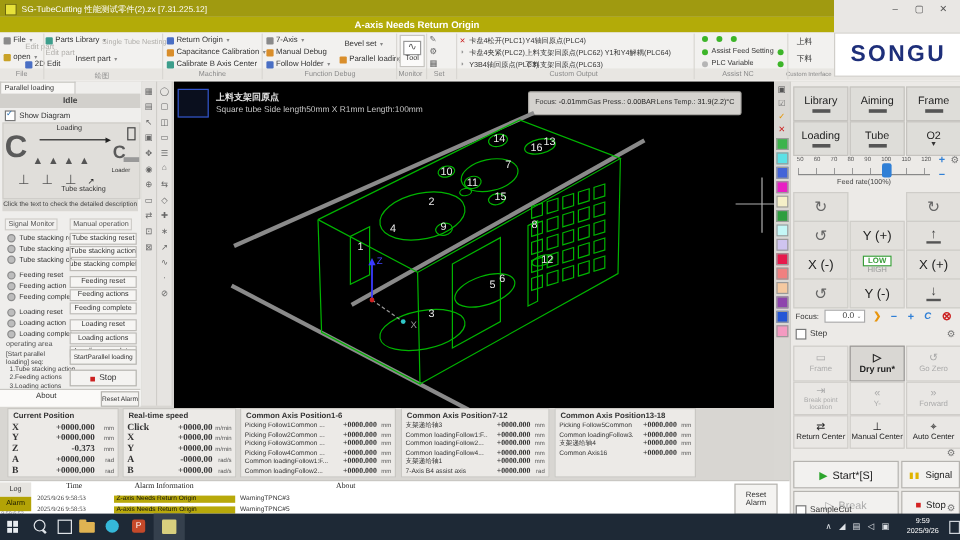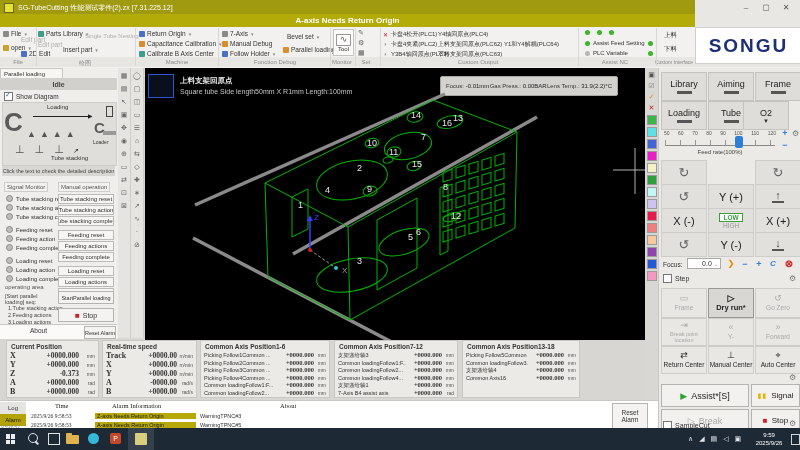--- a/index.html
+++ b/index.html
@@ -590,21 +590,21 @@
         <span class="dash"></span>
       </div>
     <div class="rbig" style="left:2px;top:33px">
         <span>Loading</span>
         <span class="dash"></span>
       </div>
     <div class="rbig" style="left:49px;top:33px">
         <span>Tube</span>
         <span class="dash"></span>
       </div>
-    <div class="rbig" style="left:84px;top:33px">
+    <div class="rbig" style="left:96px;top:33px">
         <span>O2</span>
         <span style="font-size:6px;color:#333">▼</span>
       </div>
 
     <div class="fscale">
 
     <span>50</span>
         <span>60</span>
         <span>70</span>
         <span>80</span>
@@ -699,21 +699,21 @@
         <span>Manual Center</span>
       </div>
     <div class="rbtn3" style="left:96px;top:278px;height:26px;color:#222">
         <span class="bic">⌖</span>
         <span>Auto Center</span>
       </div>
     <span class="abs gear" style="left:130px;top:305px"></span>
 
     <div class="startbtn" style="left:2px;top:316px;width:86px;height:21px">
       <span style="color:#2ca52c;font-size:9px">▶</span>
-        <span>Assist*[S]</span>
+        <span>Start*[S]</span>
     </div>
     <div class="startbtn" style="left:92px;top:316px;width:47px;height:21px;font-size:8px">
       <span style="color:#e0b400;font-size:7px;letter-spacing:1px">▮▮</span>
         <span>Signal</span>
     </div>
     <div class="startbtn" style="left:2px;top:341px;width:86px;height:21px;color:#aaa">
       <span style="font-size:9px">▷</span>
         <span>Break</span>
     </div>
     <div class="startbtn" style="left:92px;top:341px;width:47px;height:21px;font-size:8px">
@@ -758,21 +758,21 @@
           <span class="axv">+0000.000</span>
           <span class="axu">rad</span>
         </div>
       </div>
   </div>
   <div class="bpanel" style="left:102px;width:95px">
     <div class="bptitle">Real-time speed</div>
     <div>
 
     <div class="axrow">
-          <span class="axn">Track</span>
+          <span class="axn">Click</span>
           <span class="axv">+0000.00</span>
           <span class="axu">m/min</span>
         </div>
         <div class="axrow">
           <span class="axn">X</span>
           <span class="axv">+0000.00</span>
           <span class="axu">m/min</span>
         </div>
         <div class="axrow">
           <span class="axn">Y</span>

